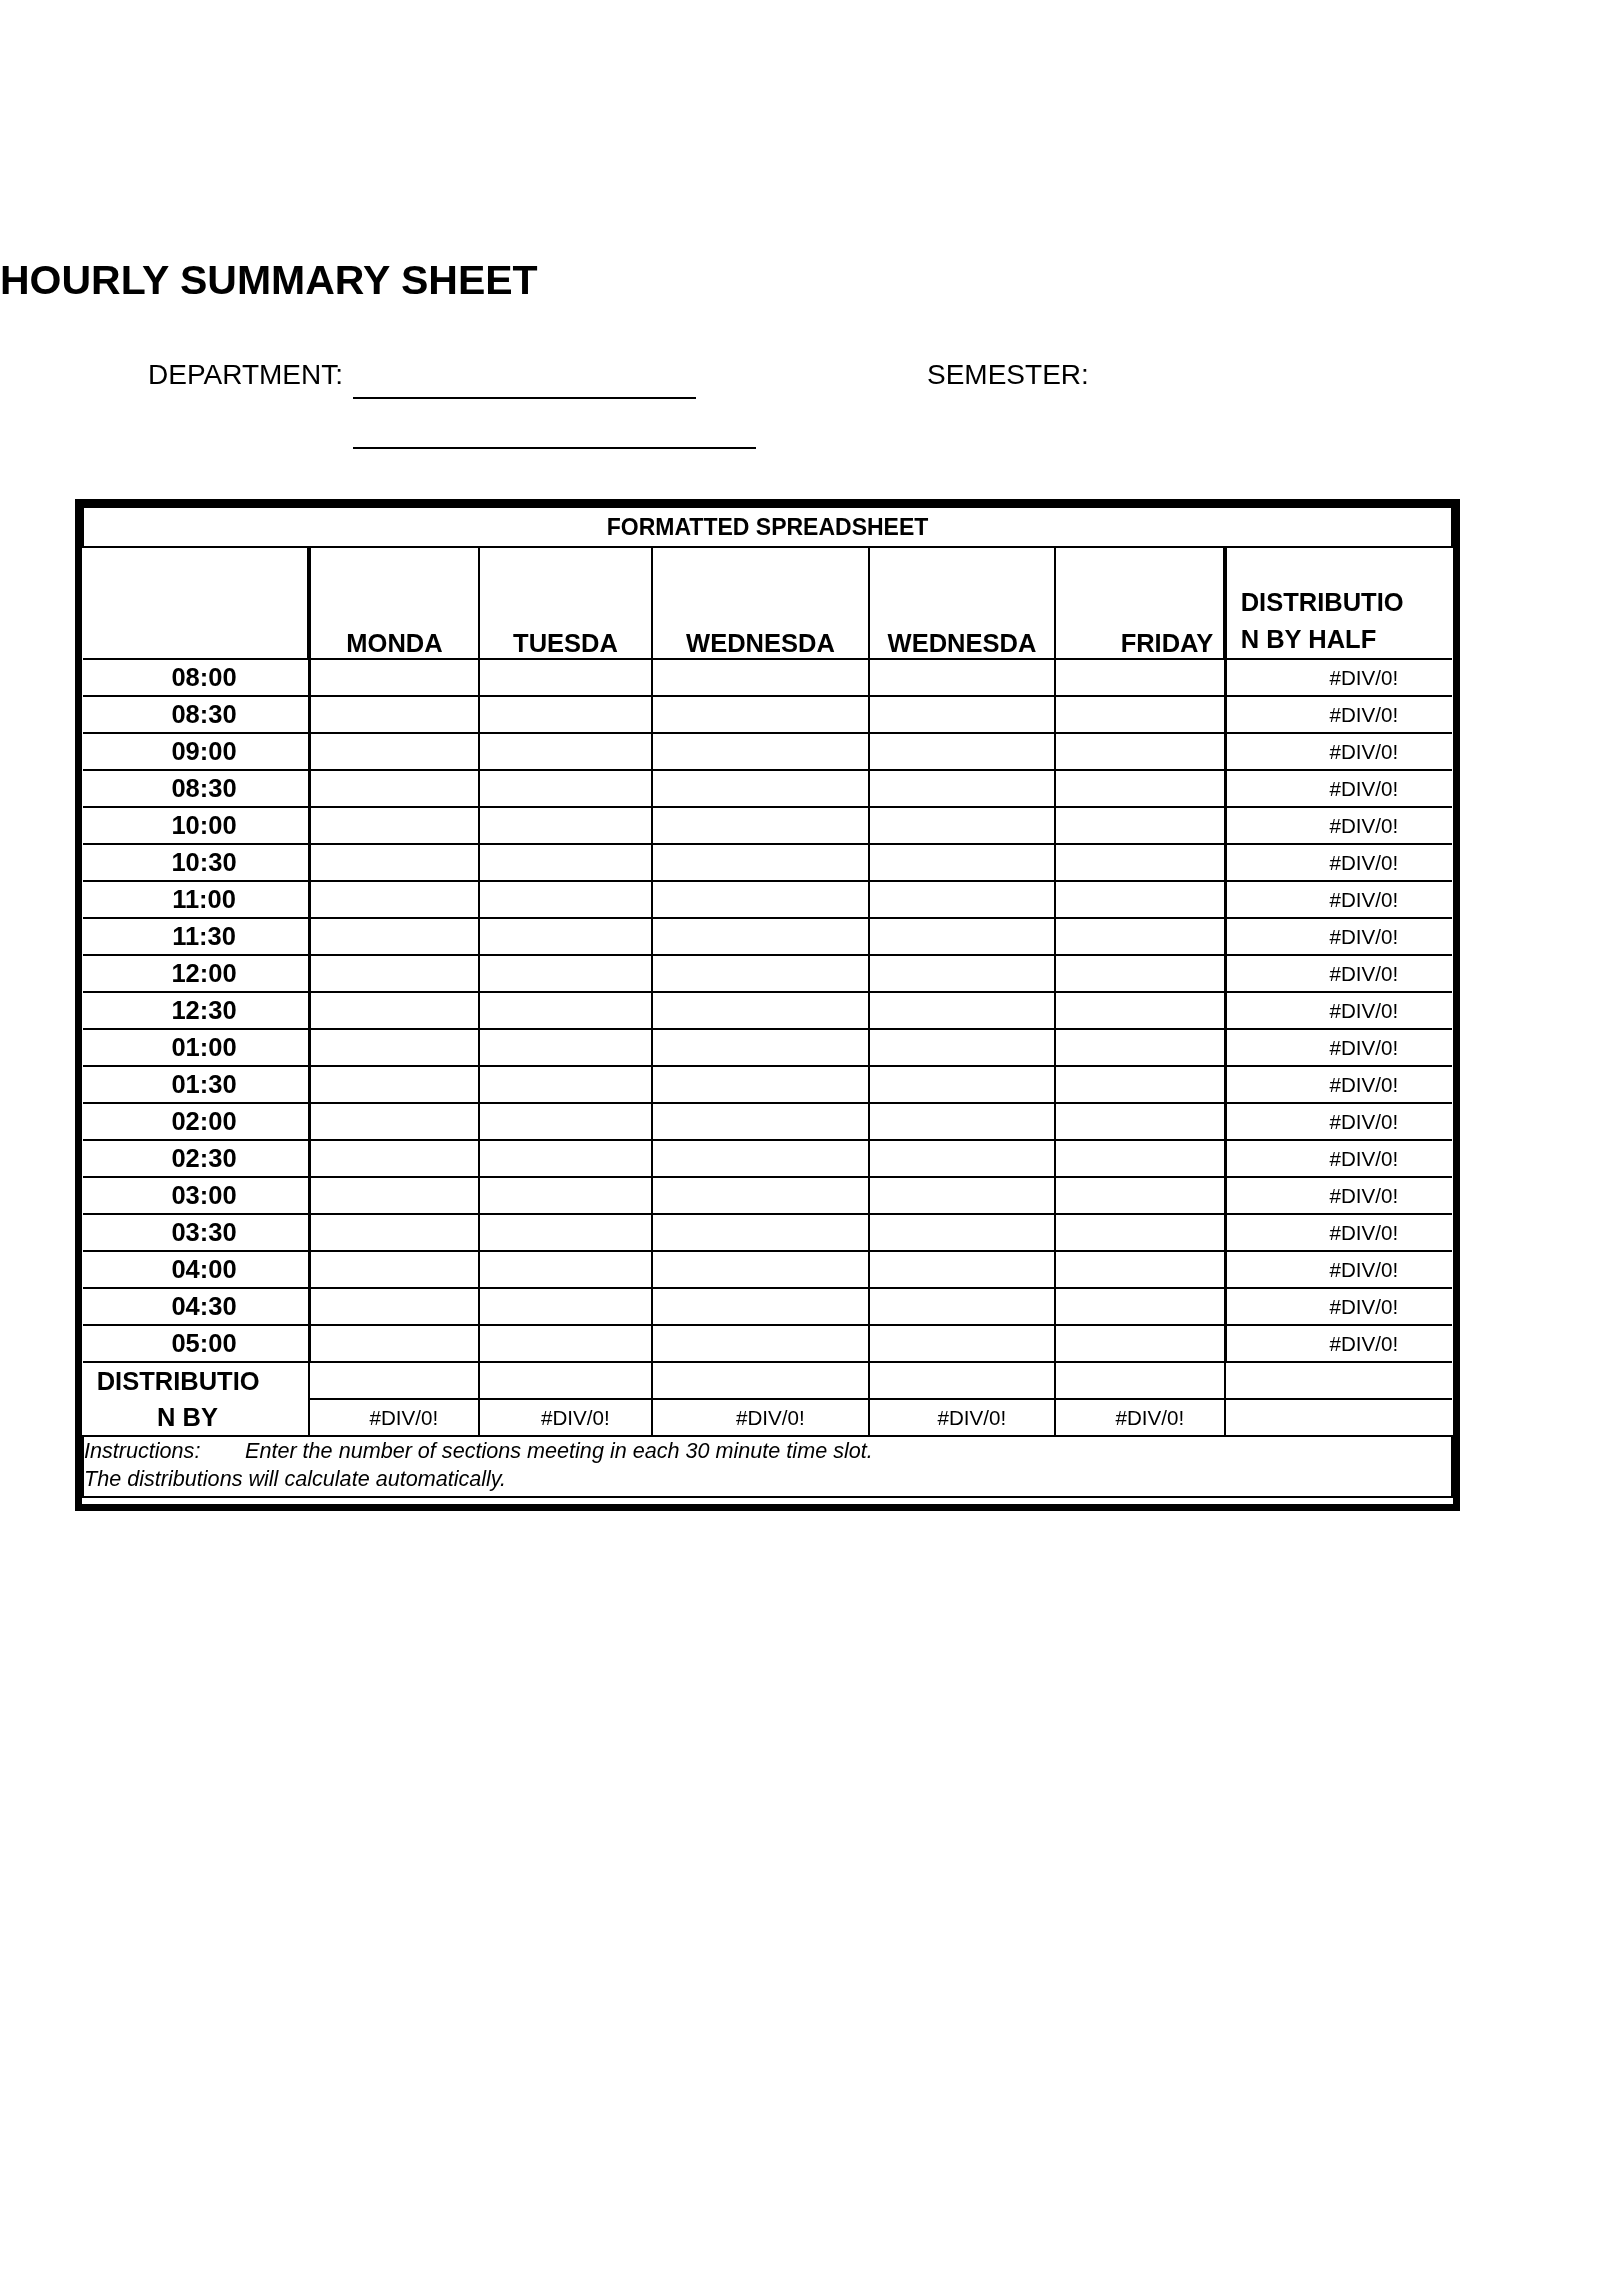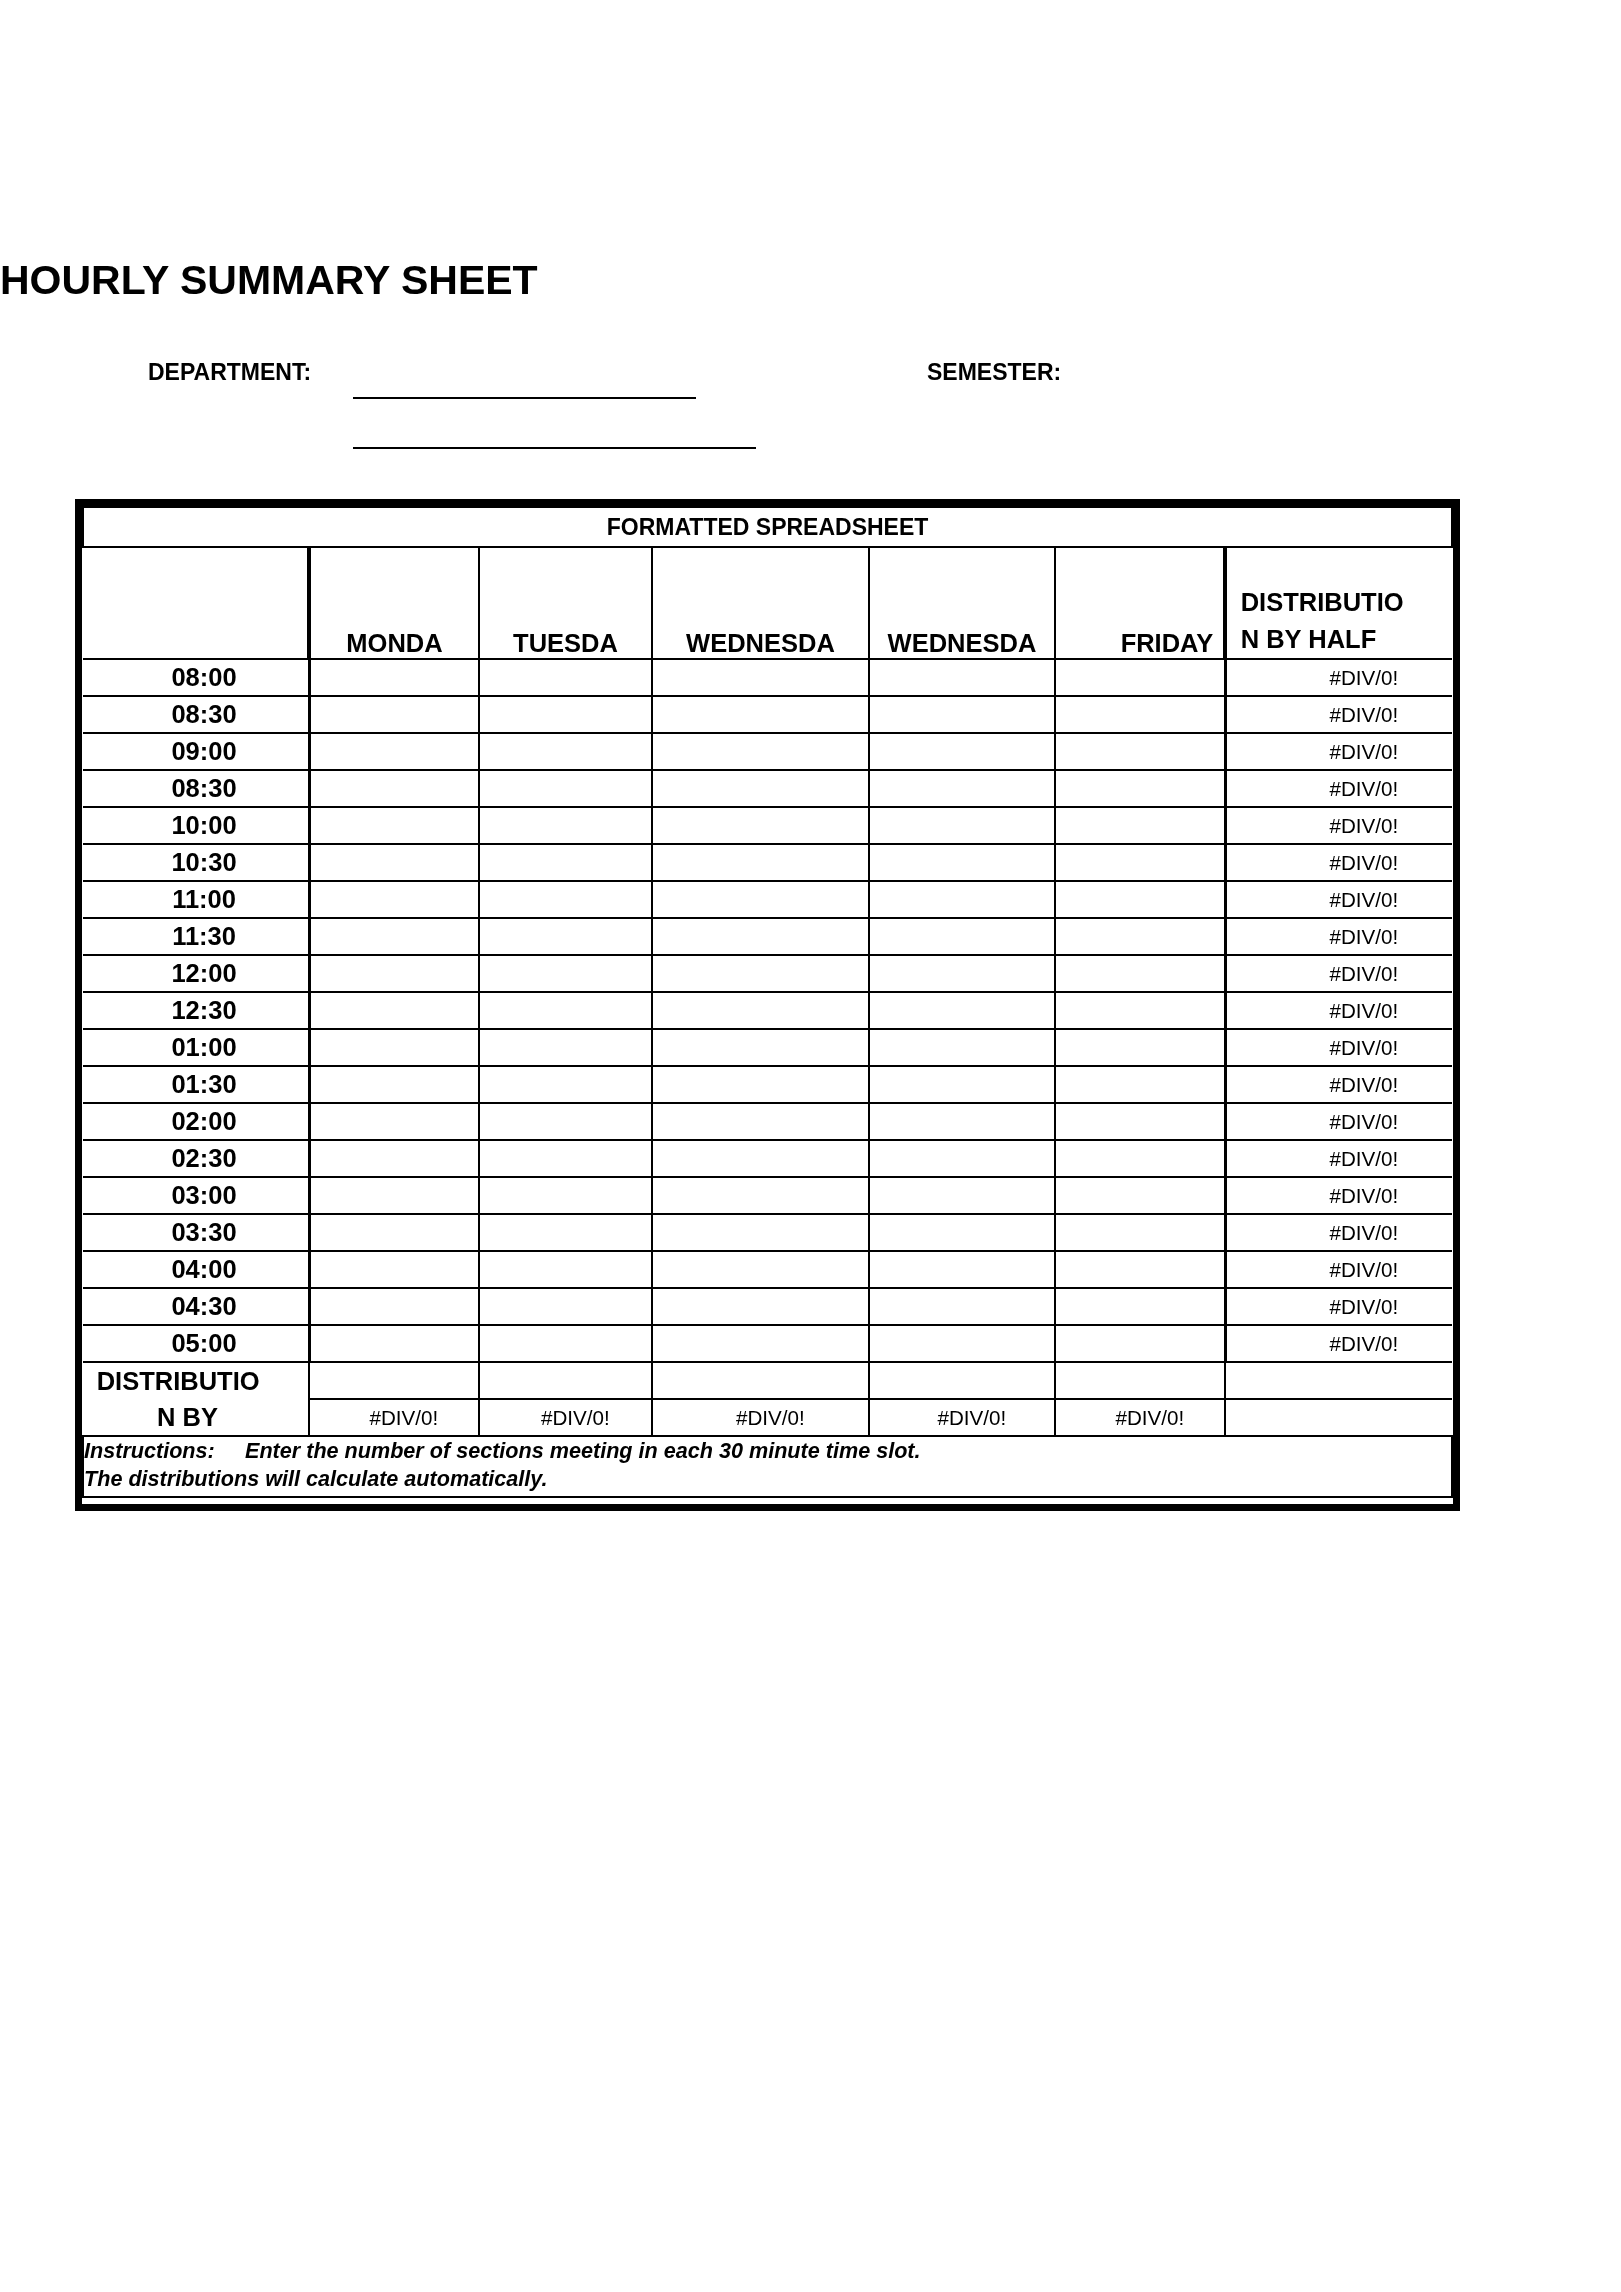--- a/index.html
+++ b/index.html
@@ -1,20 +1,20 @@
 <!DOCTYPE html>
 <html><head>
 <meta charset="utf-8">
 <style>
   html, body { margin: 0; padding: 0; background: #ffffff; }
   body { width: 1621px; height: 2293px; position: relative; overflow: hidden;
          font-family: "Liberation Sans", "DejaVu Sans", sans-serif; color: #000; }
   .title { position: absolute; left: 0; width: 1584px; top: 257px; text-align: left;
            font-size: 41px; font-weight: bold; letter-spacing: 0px; }
-  .label { position: absolute; font-size: 23px; font-weight: bold; }
+  .label { position: absolute; font-size: 28px; font-weight: normal; }
   .dept-label { left: 148px; top: 359px; }
   .sem-label { left: 927px; top: 359px; }
   .fill-line { position: absolute; height: 0; border-top: 2.9px solid #000; }
   .line1 { left: 353px; width: 343px; top: 397px; }
   .line2 { left: 353px; width: 403px; top: 447px; }
 
   .sheet { position: absolute; left: 75px; top: 499px; width: 1385px; height: 1012px;
            box-sizing: border-box; border: 7.8px solid #000; }
   table.grid { border-collapse: collapse; table-layout: fixed; width: 1369px; }
   table.grid td { padding: 0; border: 2.9px solid #000; box-sizing: border-box; overflow: hidden; white-space: nowrap; }
@@ -28,21 +28,21 @@
   .r-head td.cday-fri { text-align: right; padding-right: 9.8px; }
   .r-data td { height: 37px; font-size: 25.5px; text-align: center; vertical-align: middle; }
   .r-data td.c0 { font-weight: bold; border-left: none; border-right-width: 3.9px; padding-left: 17.6px; }
   .r-data td.cfri { border-right-width: 3.9px; }
   .r-data td.cdist { border-right: none; font-size: 20.6px; font-weight: normal; padding-left: 49px; }
   .r-dist td { height: 37px; font-size: 20.6px; text-align: center; }
   .r-dist td.c0 { border-left: none; font-size: 25.5px; font-weight: bold; line-height: 36px; vertical-align: top; }
   .r-dist td.cdist { border-right: none; }
   .r-dist td.val { padding-left: 19.6px; }
   .r-instr td { height: 61px; border-left: none; border-right: none; border-bottom: none;
-                font-size: 21.6px; font-weight: bold; font-style: italic; text-align: left;
+                font-size: 21.6px; font-weight: normal; font-style: italic; text-align: left;
                 vertical-align: top; padding-left: 15.7px; padding-top: 2px; line-height: 28px; }
   .instr-line2 { display: block; }
   .instr-prefix { display: inline-block; width: 161px; }
 </style>
 </head>
 <body>
 
 <div class="title">HOURLY SUMMARY SHEET</div>
 
 <div class="label dept-label">DEPARTMENT:</div>

